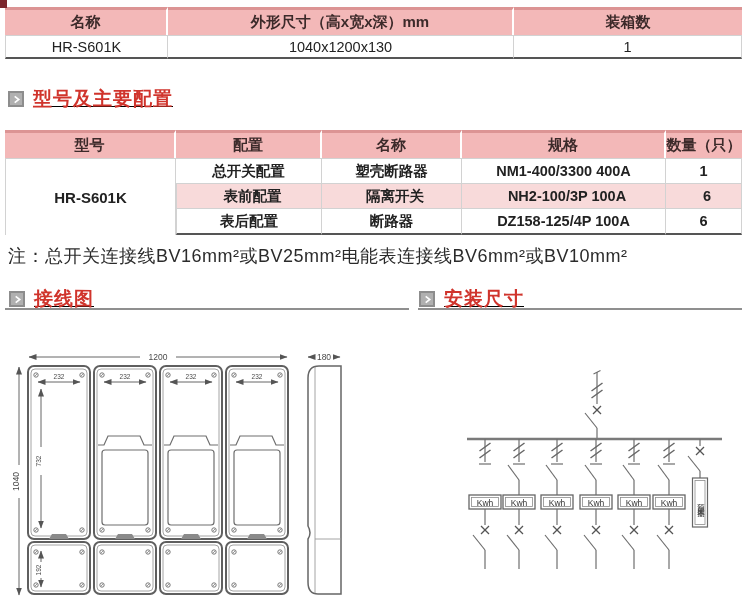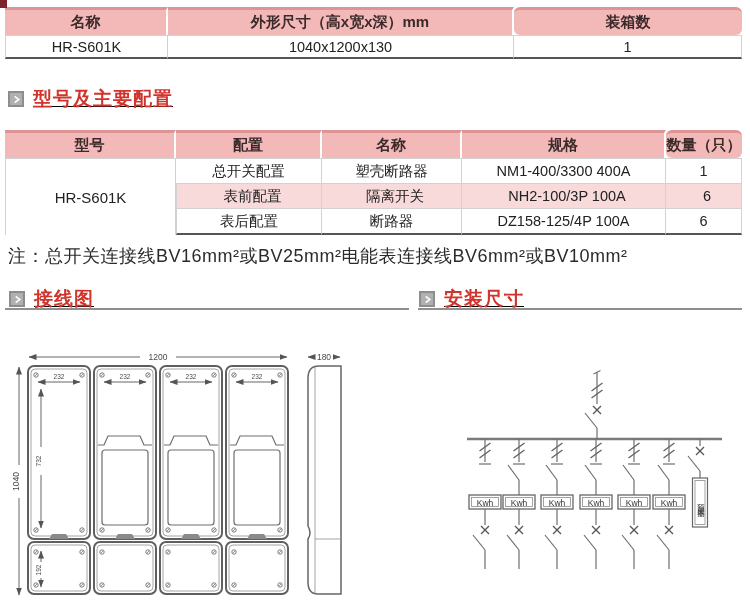--- a/index.html
+++ b/index.html
@@ -7,27 +7,27 @@
         font-family:"Liberation Sans",sans-serif;}
   .abs{position:absolute;}
 
   
   .corner{left:0;top:0;width:7px;height:8px;background:#7b252b;z-index:5;}
 
   
   table{border-collapse:separate;border-spacing:0;table-layout:fixed;}
   th{background:#f3b8b8;color:#3c2a2a;font-weight:bold;font-size:15px;text-align:center;
      height:25px;border-top:3px solid #dc9494;border-right:2px solid #fff;padding:0;}
-  th:last-child{border-right:none;border-radius:6px;}
+  th:last-child{border-right:none;}
   td{font-size:14.5px;color:#222;text-align:center;padding:0;background:#fff;
      border-top:1px solid #d2d2d2;border-right:1px solid #d2d2d2;}
   td:first-child{border-left:1px solid #d2d2d2;margin-top:20px;}
   td:last-child{border-right:1px solid #d2d2d2;}
   #spec-table td{height:21px;}
-  #config-table td{height:24px;}
+  #config-table td{height:24px;font-weight:bold;}
   tr.last td{border-bottom:2px solid #555;}
   tr.pinkrow td.p{background:#f8dada;padding-left:7px;}
   td.model{vertical-align:middle;font-size:15px;}
 
   
   .sec{display:flex;align-items:center;gap:9px;text-decoration:underline;}
   .sec-icon{width:16px;height:16px;background:#b0b0b0;border:2px solid #8d8d8d;
             box-sizing:border-box;display:flex;align-items:center;justify-content:center;}
   .sec-title{font-size:19px;font-weight:bold;color:#d0342c;letter-spacing:1px;}
   .rule{height:2px;background:#8f8f8f;}

